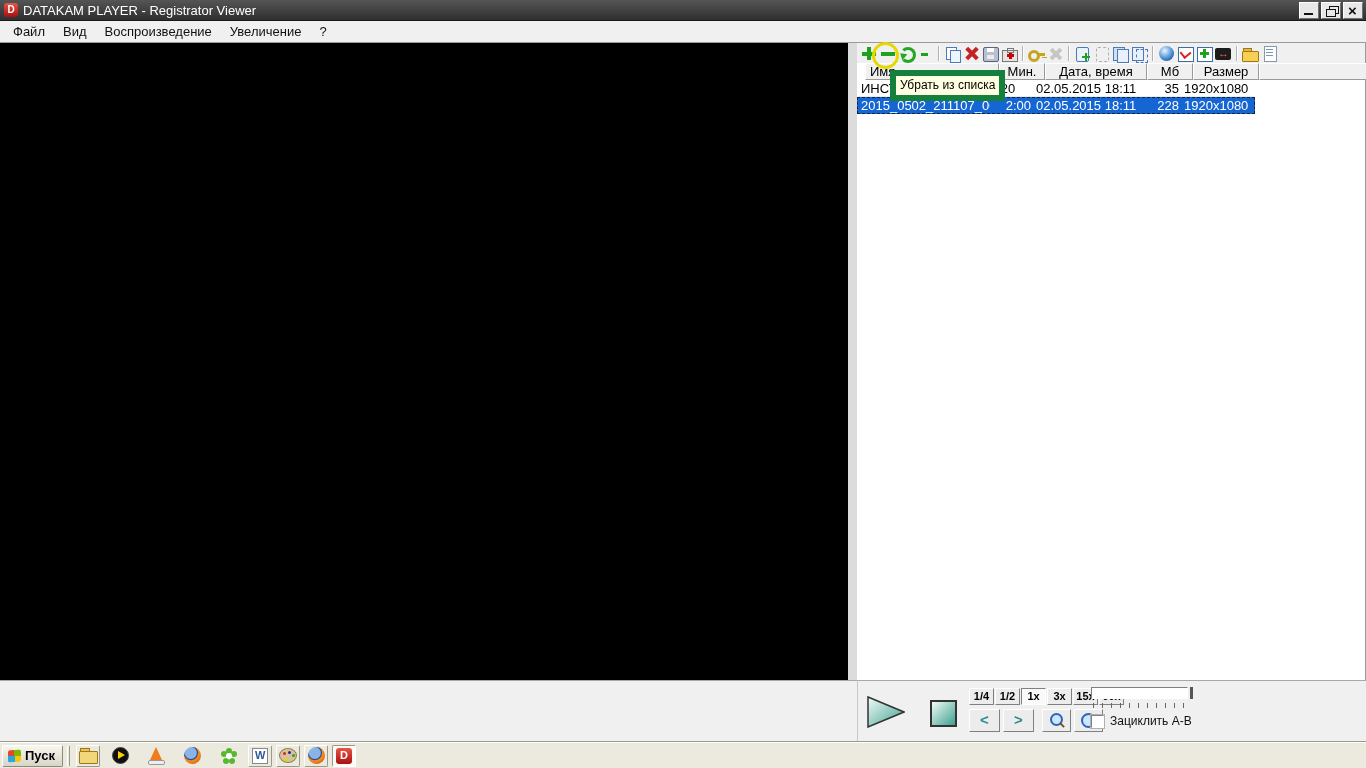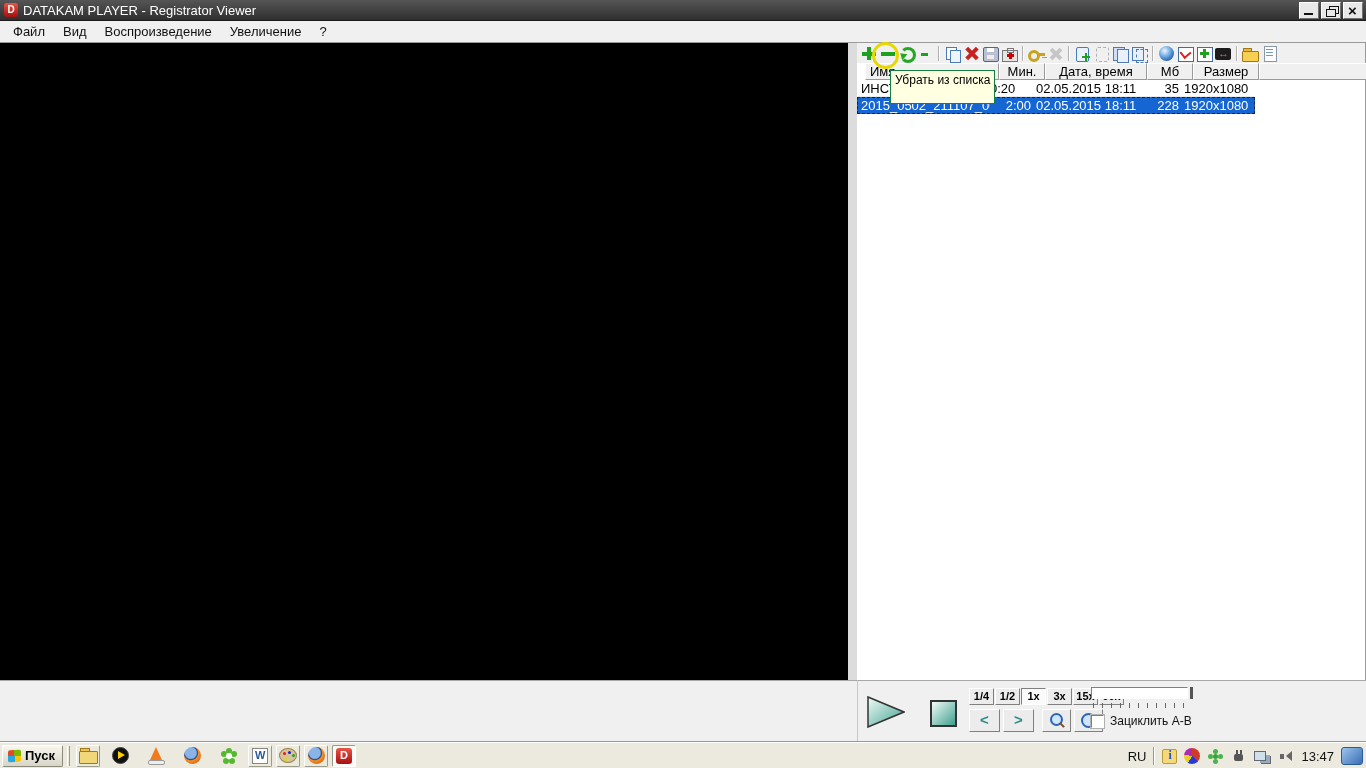--- a/index.html
+++ b/index.html
@@ -78,22 +78,22 @@
   .ti-abarrows::before { content:""; position:absolute; left:1px; top:3px; width:16px; height:12px; background:#1c1c1c; border-radius:2px; }
   .ti-abarrows::after  { content:"\2194"; position:absolute; left:4px; top:2px; color:#ff5a5a; font-size:11px; font-weight:bold; }
   .ti-folder::before { content:""; position:absolute; left:2px; top:3px; width:7px; height:4px; background:#e8b93e; border:1px solid #a07818; }
   .ti-folder::after  { content:""; position:absolute; left:1px; top:6px; width:15px; height:9px; background:#f6cf53; border:1px solid #a07818; border-radius:1px; }
   .ti-doc::before { content:""; position:absolute; left:4px; top:1px; width:11px; height:14px; background:#fff; border:1px solid #8899aa; }
   .ti-doc::after  { content:""; position:absolute; left:6px; top:4px; width:7px; height:9px;
     background:repeating-linear-gradient(180deg,#7799bb 0 1px,transparent 1px 3px); }
 
   .annot { position:absolute; left:872px; top:42px; width:27px; height:27px; border:3px solid #e6d800;
     border-radius:50%; z-index:9; pointer-events:none; }
-  .tooltip { position:absolute; left:33px; top:27px; background:#ffffe1; border:1px solid #15803d;
-    padding:2px 4px 16px 4px; font-size:12px; z-index:8; white-space:nowrap; }
+  .tooltip { position:absolute; left:33px; top:27px; background:#ffffe1; border:6px solid #15803d;
+    padding:2px 4px 3px 4px; font-size:12px; z-index:8; white-space:nowrap; }
 
   
   .lheader { position:absolute; left:8px; top:20px; height:17px; display:flex; }
   .hc { height:17px; background:#f0f0f0; border:1px solid; border-color:#fff #9a9a9a #9a9a9a #fff;
     font-size:13px; text-align:center; overflow:hidden; line-height:15px; }
   .lrows { position:absolute; left:0; top:37px; }
   .frow { display:flex; height:17px; width:398px; border:1px solid transparent; border-bottom:1px solid #ececec; }
   .frow .c { height:15px; line-height:15px; font-size:13px; overflow:hidden; white-space:nowrap; }
   .frow.sel { background:#1565d2; color:#fff; border:1px dashed #10233f; }
 
@@ -365,27 +365,15 @@
         <span class="tbtn">
           <span class="tb-paint"></span>
         </span>
         <span class="tbtn">
           <span class="tb-ff"></span>
         </span>
         <span class="tbtn pressed">
           <span class="tb-dk"></span>
         </span>
       </span>
-    <div class="tray" id="tray">
-        <span class="lang">RU</span>
-        <span class="tsep2"></span>
-        <span class="tr-info"></span>
-        <span class="tr-pie"></span>
-        <span class="tr-clover"></span>
-        <span class="tr-plug"></span>
-        <span class="tr-net"></span>
-        <span class="tr-vol"></span>
-        <span class="clock">13:47</span>
-        <span class="deskbtn"></span>
-      </div>
   </div>
 
 </div>
 
 </body></html>

